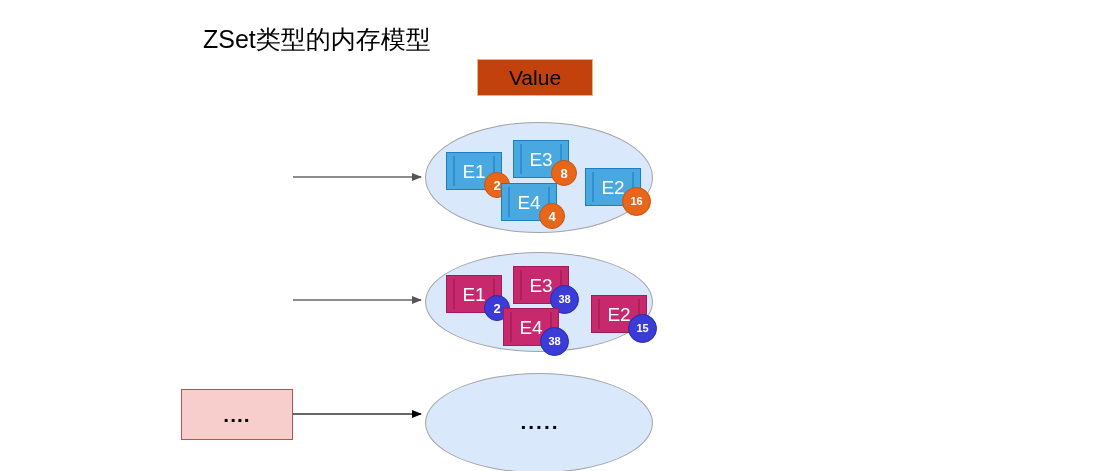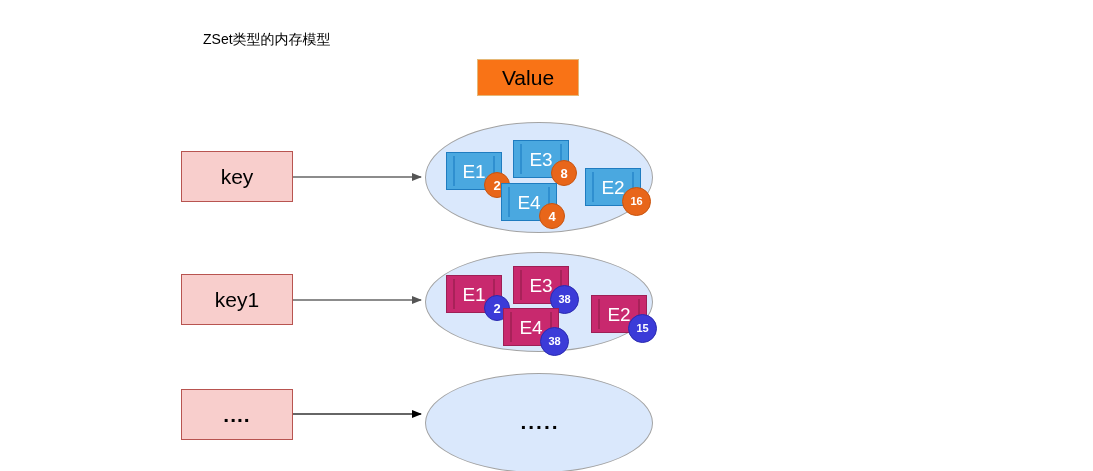--- a/index.html
+++ b/index.html
@@ -19,33 +19,33 @@
     left: 0; top: 0;
     width: 1093px;
     height: 471px;
   }
   .abs { position: absolute; }
 
   
   .diagram-title {
     left: 203px;
     top: 26px;
-    font-size: 14px;
+    font-size: 25px;
     color: #000000;
     white-space: nowrap;
     line-height: 26px;
   }
 
   
   .value-box {
     left: 477px;
     top: 59px;
-    width: 102px;
+    width: 116px;
     height: 37px;
-    background: #f97316;
+    background: #c2410c;
     border: 1px solid #e5b877;
     box-sizing: border-box;
     display: flex;
     align-items: center;
     justify-content: center;
     font-size: 21px;
     color: #000;
   }
 
   
@@ -183,23 +183,20 @@
       </marker>
       <marker id="ahb" markerWidth="10" markerHeight="8" refX="9" refY="4" orient="auto" markerUnits="userSpaceOnUse">
         <path d="M0,0 L10,4 L0,8 z" fill="#000000"></path>
       </marker>
     </defs>
     <line x1="293" y1="177" x2="421" y2="177" stroke="#666666" stroke-width="1.6" marker-end="url(#ah)"></line>
     <line x1="293" y1="300" x2="421" y2="300" stroke="#666666" stroke-width="1.6" marker-end="url(#ah)"></line>
     <line x1="293" y1="414" x2="421" y2="414" stroke="#333333" stroke-width="1.4" marker-end="url(#ahb)"></line>
   </svg>
 
-  <div class="abs key-box row0">
-    <span>key</span>
-  </div>
   <div class="abs ellipse row0">
     <div class="ecard blue" style="left:20px; top:29px;">
       <span class="inner-left"></span>
       <span class="inner-right"></span>
       <span class="elabel">E1</span>
       <span class="badge orange">2</span>
     </div>
     <div class="ecard blue" style="left:87px; top:17px;">
       <span class="inner-left"></span>
       <span class="inner-right"></span>
@@ -213,23 +210,20 @@
       <span class="badge orange">4</span>
     </div>
     <div class="ecard blue" style="left:159px; top:45px;">
       <span class="inner-left"></span>
       <span class="inner-right"></span>
       <span class="elabel">E2</span>
       <span class="badge orange wide">16</span>
     </div>
   </div>
 
-  <div class="abs key-box row1">
-    <span>key1</span>
-  </div>
   <div class="abs ellipse row1">
     <div class="ecard crimson" style="left:20px; top:22px;">
       <span class="inner-left"></span>
       <span class="inner-right"></span>
       <span class="elabel">E1</span>
       <span class="badge violet">2</span>
     </div>
     <div class="ecard crimson" style="left:87px; top:13px;">
       <span class="inner-left"></span>
       <span class="inner-right"></span>

